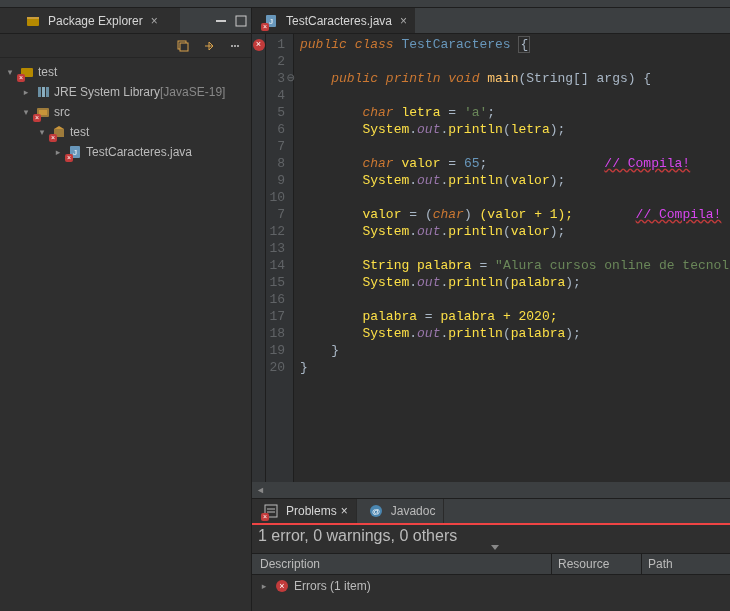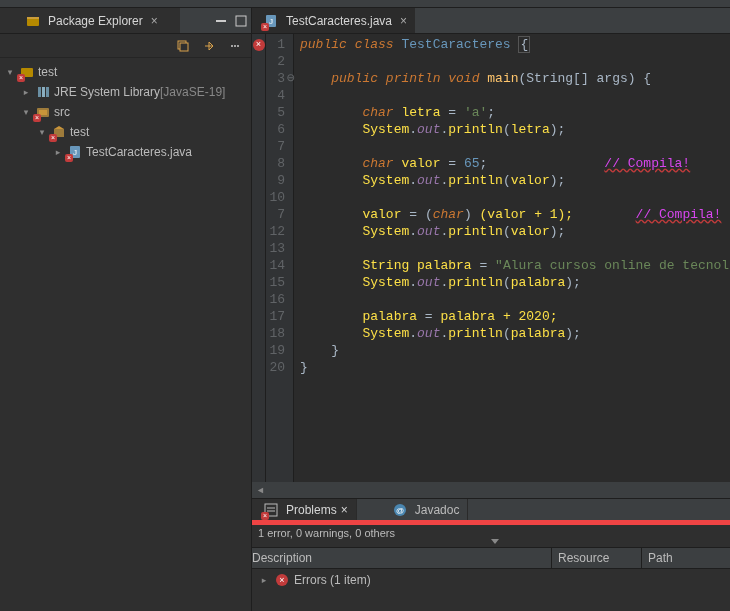--- a/index.html
+++ b/index.html
@@ -200,52 +200,51 @@
     background: #2f2f2f;
     border-top: 1px solid #1e1e1e;
     display: flex;
     flex-direction: column;
   }
   .bottom-tabbar {
     height: 26px;
     display: flex;
     align-items: center;
     background: #3c3f41;
-    border-bottom: 5px solid #ef4444;
-    gap: 24px;
+    border-bottom: 2px solid #ef4444;
   }
   .bottom-tab {
     display: flex;
     align-items: center;
     gap: 4px;
     padding: 0 8px;
     height: 100%;
     color: #bbb;
     border-right: 1px solid #2a2a2a;
   }
   .bottom-tab.active {
     background: #2f2f2f;
     color: #d6d6d6;
   }
   .bottom-status {
     padding: 2px 6px;
-    font-size: 11px;
+    font-size: 16px;
     color: #bbb;
   }
   .bottom-table-header {
     display: flex;
     background: #3c3f41;
     border-top: 1px solid #1e1e1e;
     border-bottom: 1px solid #1e1e1e;
     height: 22px;
     align-items: center;
     font-size: 12px;
     color: #bbb;
   }
-  .col-desc { width: 300px; padding-left: 0; border-right: 1px solid #1e1e1e; height: 100%; display: flex; align-items: center; }
+  .col-desc { width: 300px; padding-left: 8px; border-right: 1px solid #1e1e1e; height: 100%; display: flex; align-items: center; }
   .col-res { width: 90px; padding-left: 6px; border-right: 1px solid #1e1e1e; height: 100%; display: flex; align-items: center; }
   .col-path { flex: 1; padding-left: 6px; height: 100%; display: flex; align-items: center; }
   .bottom-row {
     display: flex;
     padding: 4px 6px;
     align-items: center;
     gap: 6px;
     font-size: 12px;
   }
   .err-icon {

